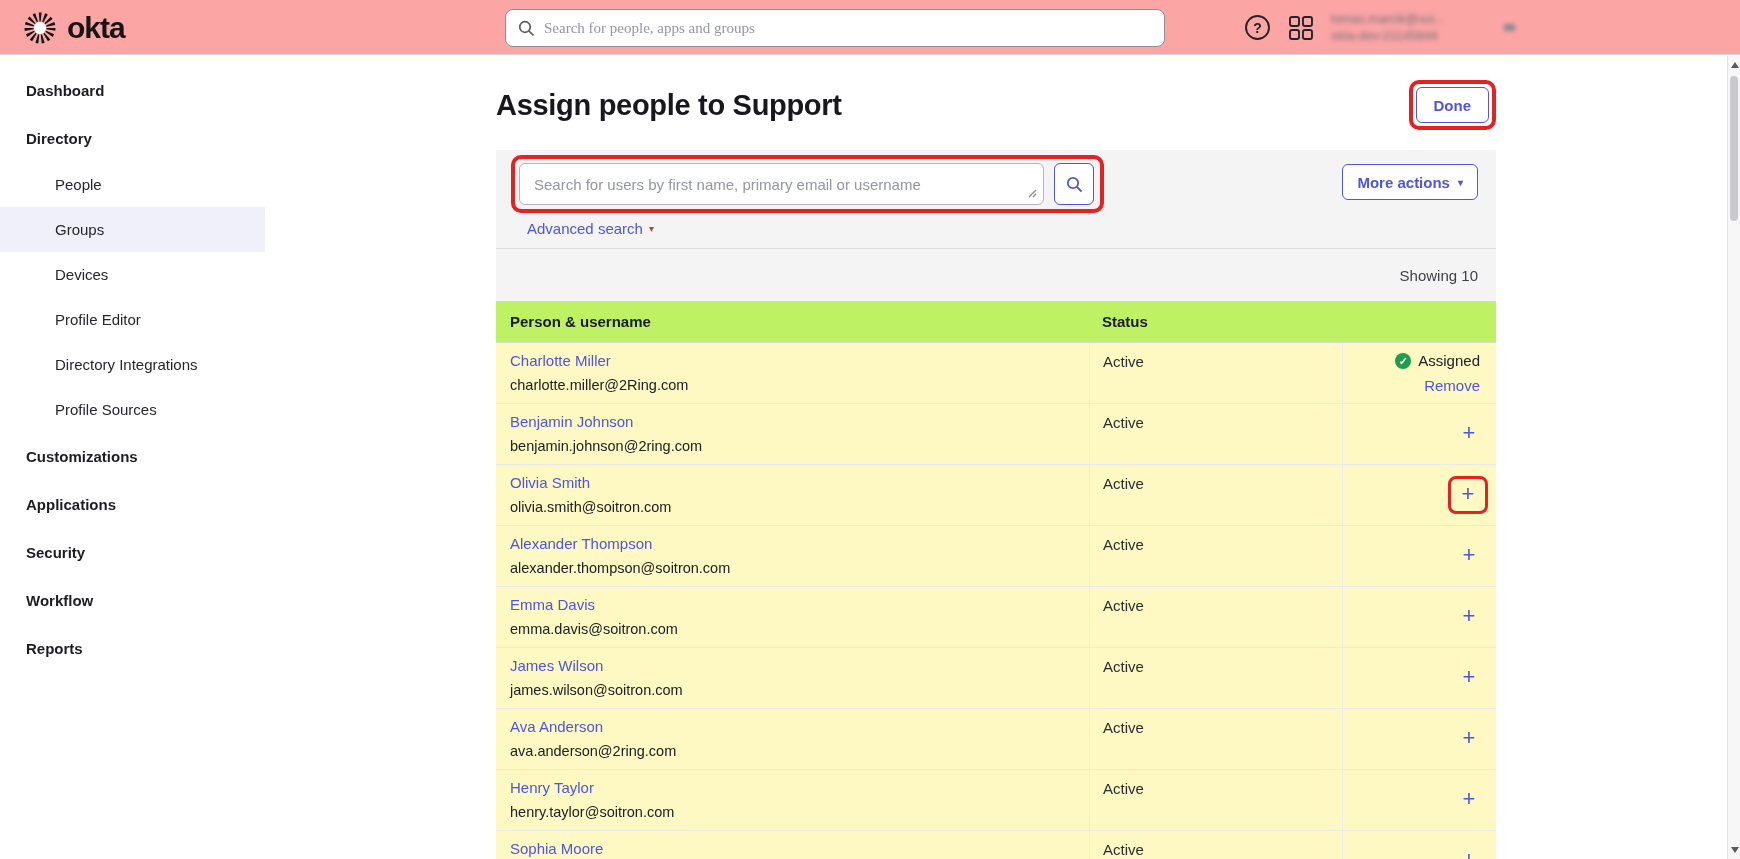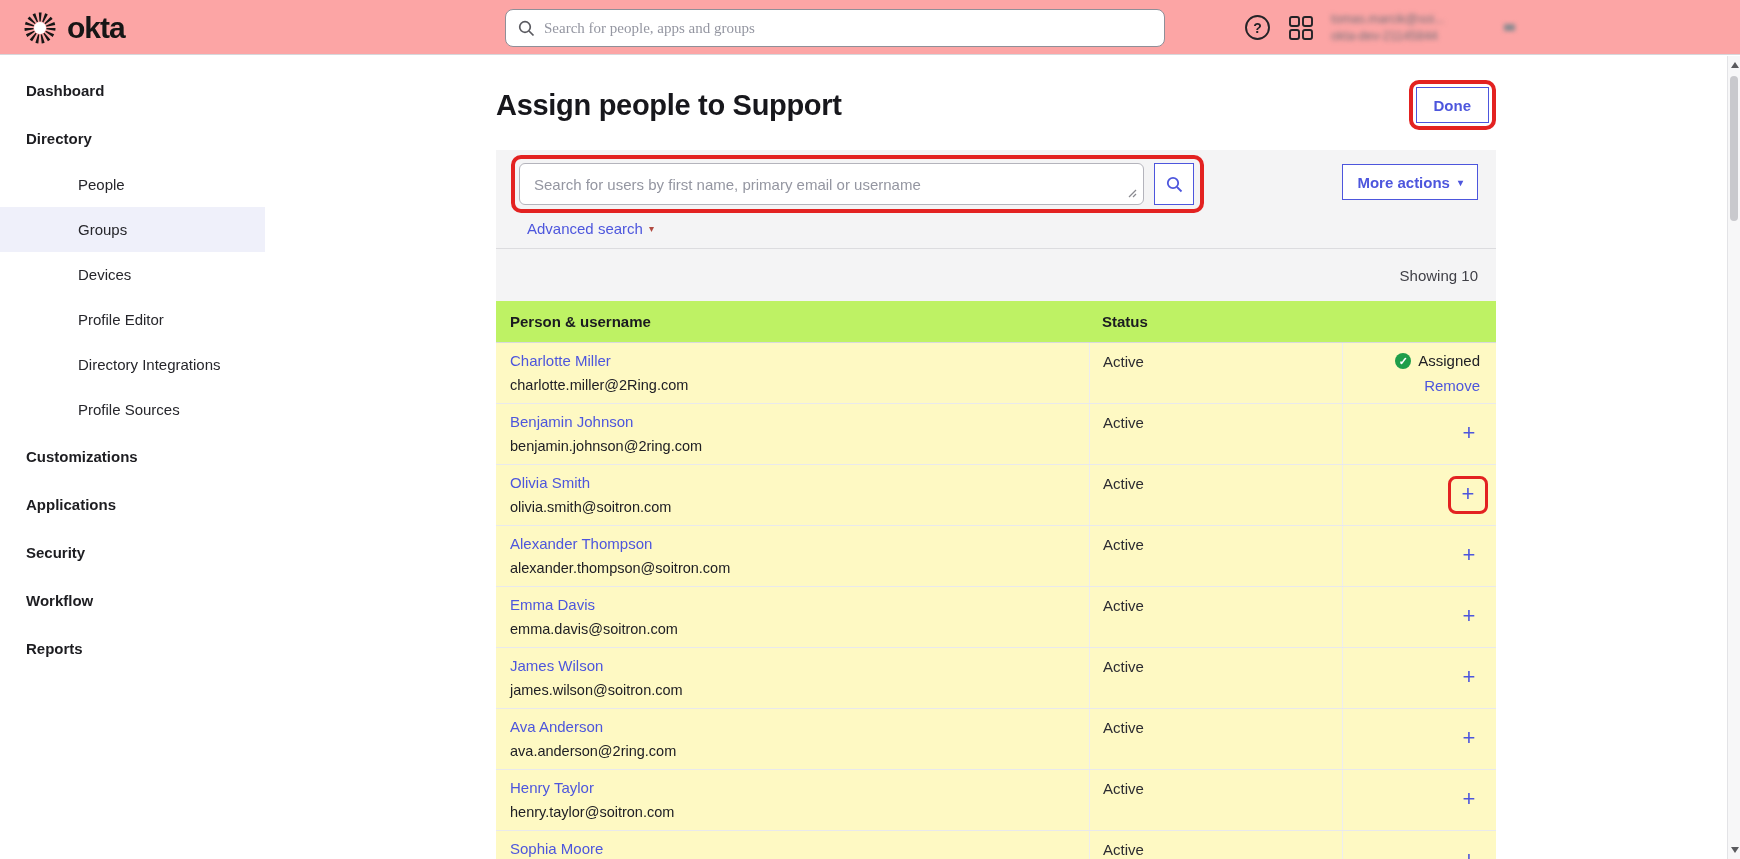--- a/index.html
+++ b/index.html
@@ -20,41 +20,41 @@
   .top-right { position:absolute; left:1244px; top:0; height:55px; display:flex; align-items:center; gap:17px; }
   .user-blur { width:152px; font-size:12.5px; line-height:1.35; color:#6f6f78;
     filter:blur(2.6px); white-space:nowrap; overflow:hidden; }
   .blur-caret { width:11px; height:7px; background:#8a8a90; filter:blur(2.2px); margin-left:4px; }
 
   
   .sidebar { position:absolute; top:56px; left:0; bottom:0; width:316px; background:#fff;
     border-right:1px solid #dcdcdf; padding-top:10px; }
   .side-item { height:48px; display:flex; align-items:center; justify-content:space-between;
     padding:0 26px; font-size:15px; font-weight:700; color:#1d1d21; cursor:pointer; }
-  .side-sub { height:45px; display:flex; align-items:center; padding:0 26px 0 78px;
+  .side-sub { height:45px; display:flex; align-items:center; padding:0 26px 0 55px;
     font-size:15px; font-weight:400; color:#26262b; cursor:pointer; }
   .side-sub.selected { background:#eff0fa; }
   .chev { width:14px; height:14px; }
 
   
   .main { position:absolute; top:56px; left:265px; right:13px; bottom:0; overflow:hidden; background:#fff; }
   .content { width:1000px; margin:0 auto; }
   .page-head { margin-top:24px; display:flex; justify-content:space-between; align-items:center; }
   h1 { font-size:29px; font-weight:700; color:#17171c; letter-spacing:-0.3px; }
   .done-wrap { border:4px solid #e32221; border-radius:10px; padding:3px; }
-  .btn-outline { background:#fff; border:1px solid #4d56dd; border-radius:0; color:#4d56dd;
+  .btn-outline { background:#fff; border:1px solid #4d56dd; border-radius:6px; color:#4d56dd;
     font-size:15px; font-weight:700; font-family:"Liberation Sans", sans-serif; cursor:pointer; }
   .done-btn { height:36px; padding:0 17px; }
 
   .panel { margin-top:20px; background:#f4f4f5; }
   .panel-top { padding:5px 18px 10px 15px; }
   .search-annot { display:inline-flex; align-items:center; gap:10px;
     border:4px solid #e32221; border-radius:10px; padding:4px 6px 4px 4px; background:transparent; }
   .user-search-wrap { position:relative; }
-  .user-search { width:625px; height:42px; border:1px solid #b4b4bc; border-radius:6px;
+  .user-search { width:525px; height:42px; border:1px solid #b4b4bc; border-radius:6px;
     padding:0 30px 0 14px; font-size:15px; color:#333; background:#fff; outline:none;
     font-family:"Liberation Sans", sans-serif; }
   .user-search::placeholder { color:#9496a1; }
   .grip { position:absolute; right:7px; bottom:7px; }
   .search-btn { width:40px; height:42px; display:flex; align-items:center; justify-content:center; }
   .advanced { margin:7px 0 0 16px; display:inline-flex; align-items:center; gap:6px;
     color:#4d56dd; font-size:15px; cursor:pointer; text-decoration:none; }
   .adv-caret { color:#b14a41; font-size:10px; }
   .more-actions { float:right; margin:9px 0 0 0; height:36px; padding:0 14px;
     display:inline-flex; align-items:center; gap:8px; }

